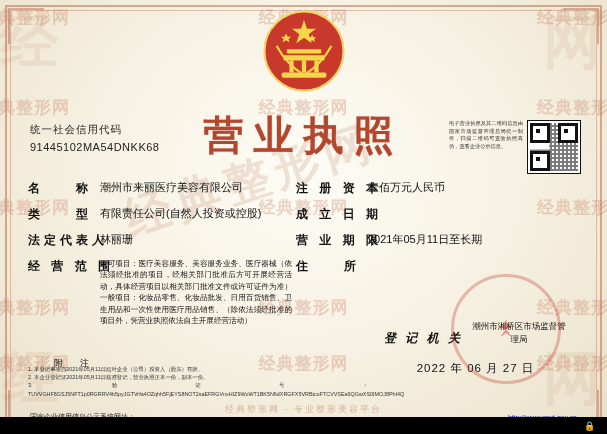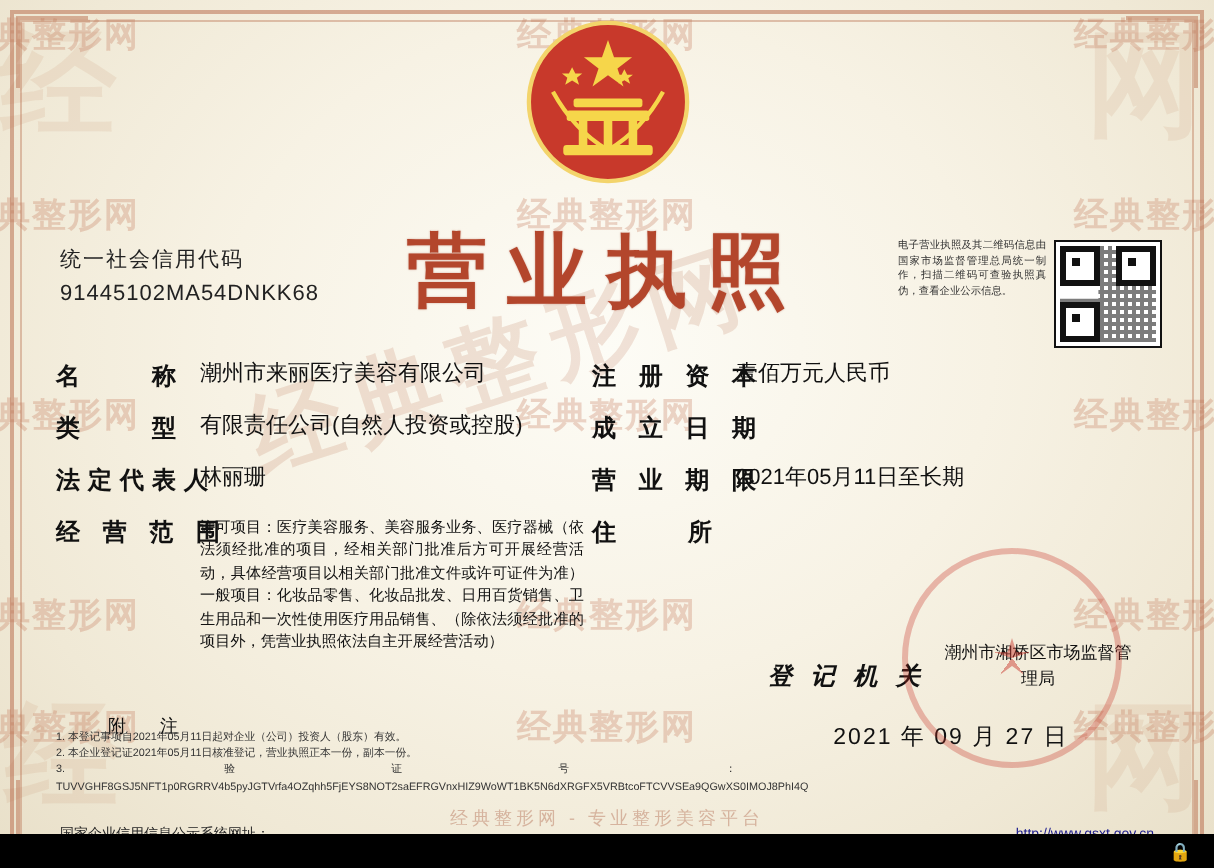--- a/index.html
+++ b/index.html
@@ -321,21 +321,21 @@
       </div>
     </div>
 
   </div>
 
   <div class="authority">
     <div class="auth-row">
       <div class="auth-lab">登 记 机 关</div>
       <div class="auth-val">潮州市湘桥区市场监督管理局</div>
     </div>
-    <div class="auth-date">2021 年 09 月 27 日</div>
+    <div class="auth-date">2022 年 06 月 27 日</div>
   </div>
   <div class="seal"></div>
 
   <div class="note-head">附　注</div>
   <div class="notes">
     <div>1. 本登记事项自2021年05月11日起对企业（公司）投资人（股东）有效。</div>
     <div>2. 本企业登记证2021年05月11日核准登记，营业执照正本一份，副本一份。</div>
     <div>3. 验证号：TUVVGHF8GSJ5NFT1p0RGRRV4b5pyJGTVrfa4OZqhh5FjEYS8NOT2saEFRGVnxHIZ9WoWT1BK5N6dXRGFX5VRBtcoFTCVVSEa9QGwXS0IMOJ8PhI4Q</div>
   </div>
 

